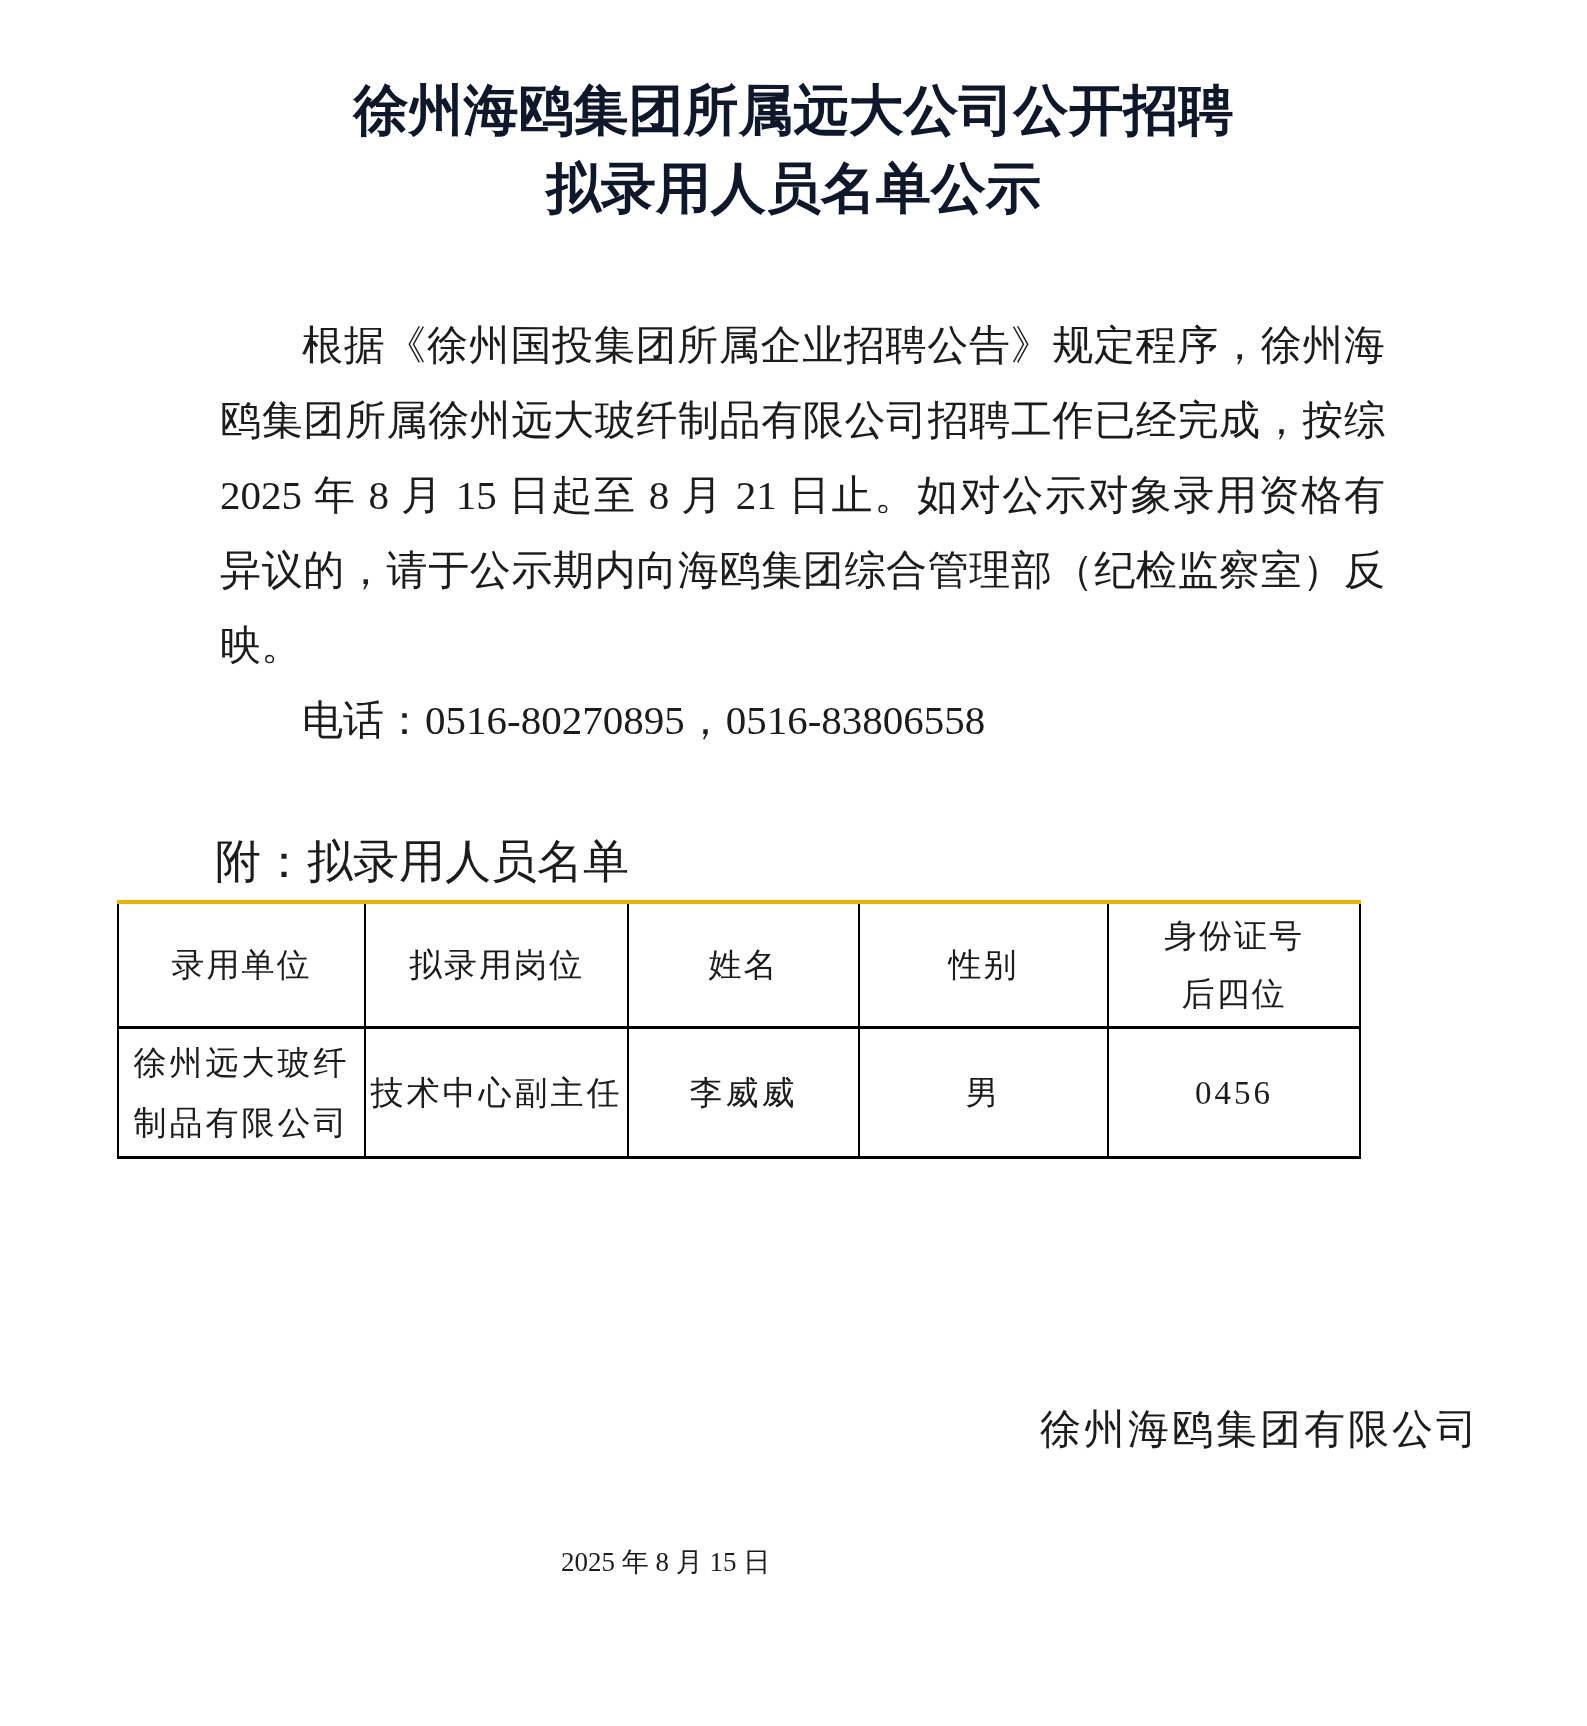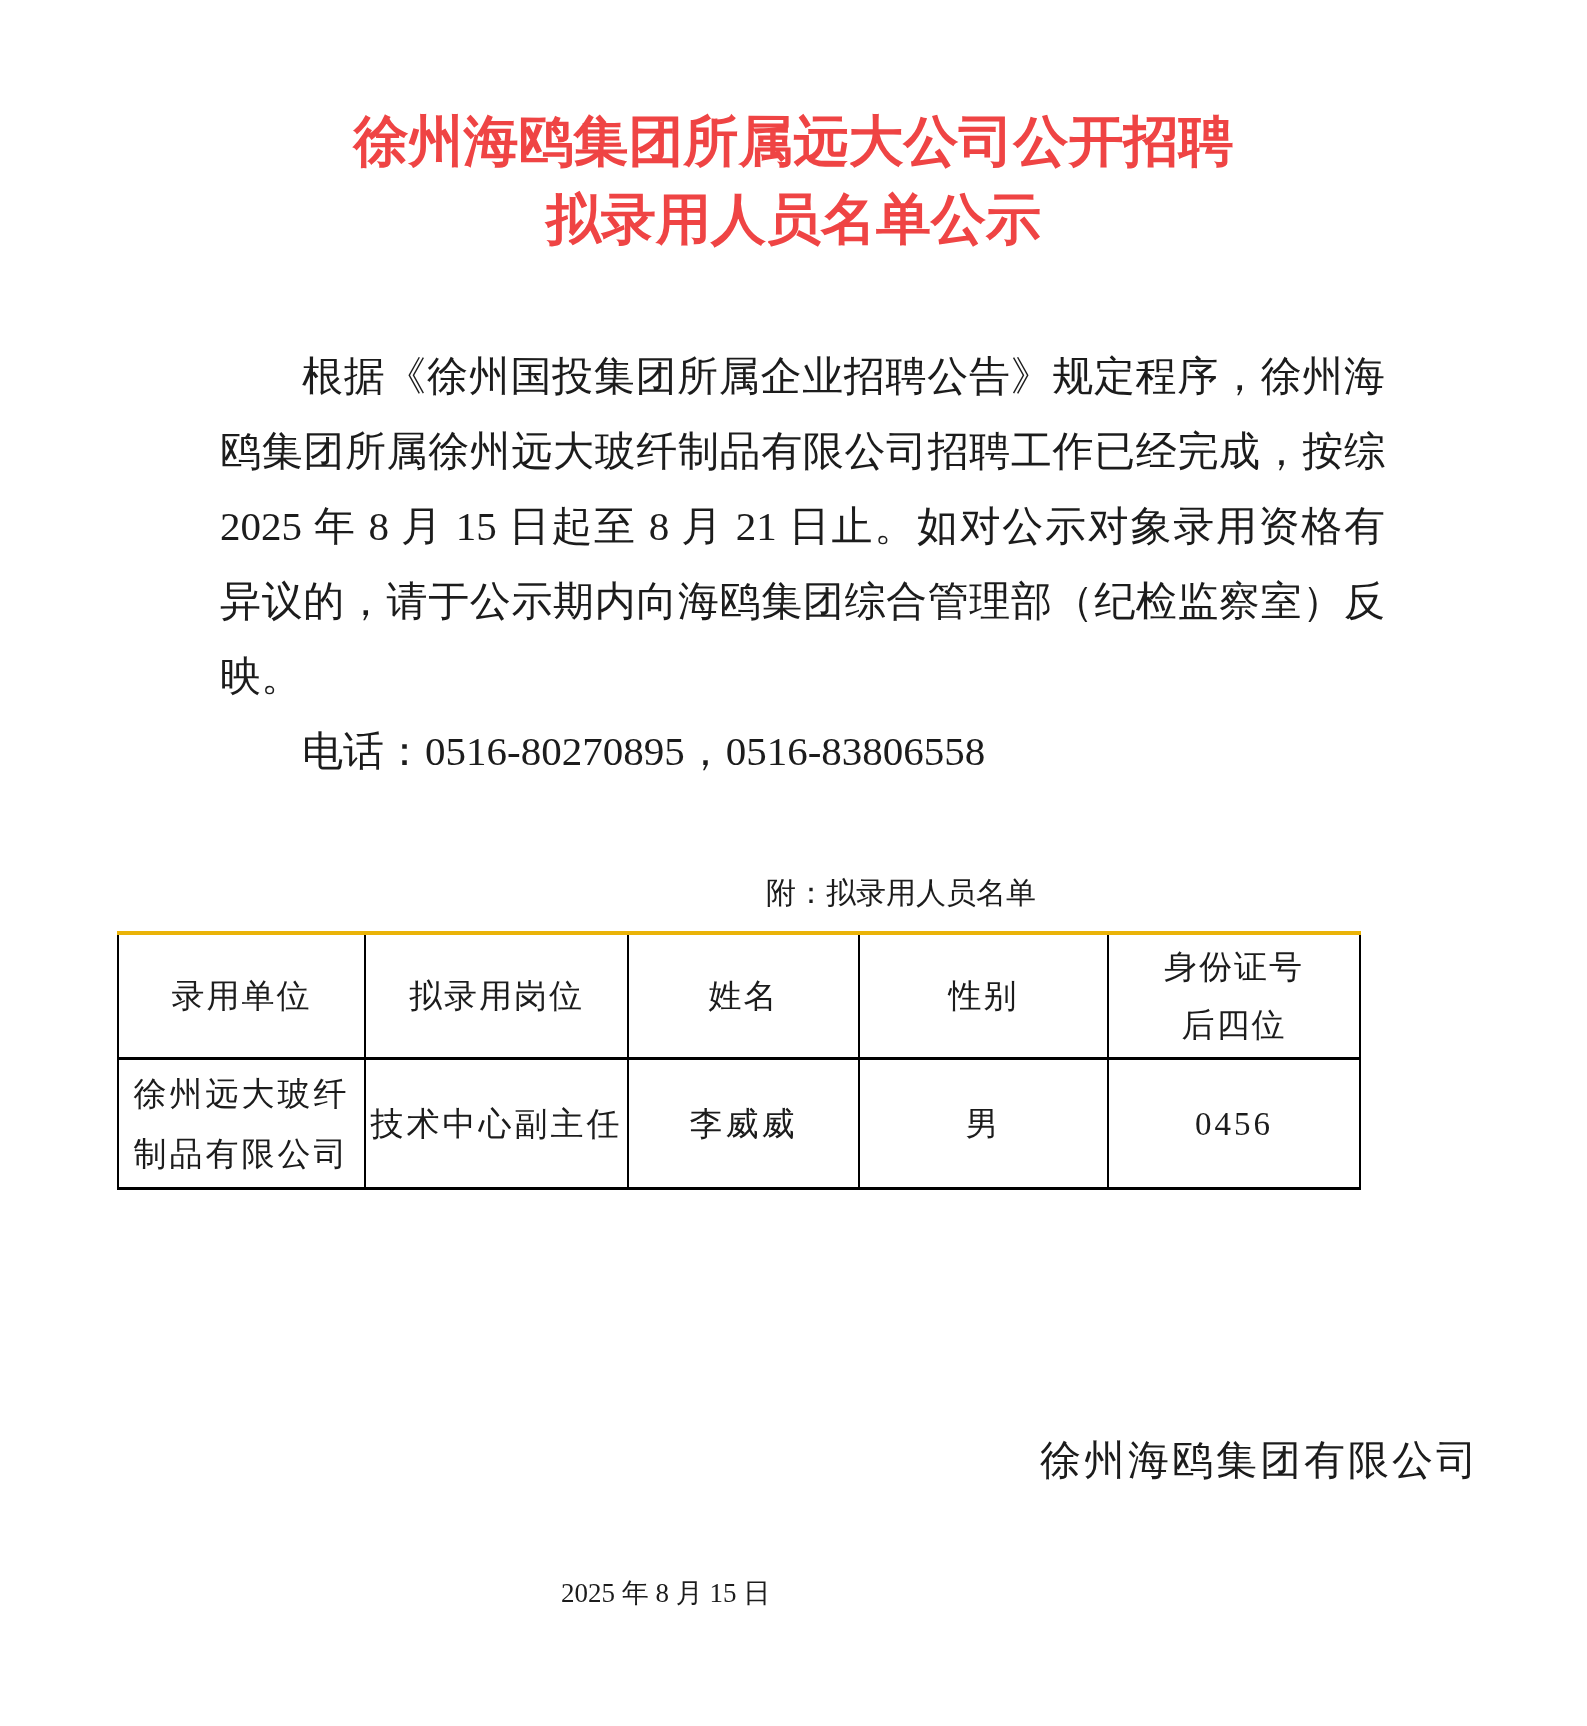--- a/index.html
+++ b/index.html
@@ -6,42 +6,41 @@
   .page {
     position:relative;
     width:1587px; height:1726px;
     margin:0 auto;
     background:#ffffff;
     color:#1c1c1c;
     font-family:"Liberation Serif","DejaVu Serif",serif;
     overflow:hidden;
   }
   .title {
-    padding-top:103px;
+    padding-top:72px;
     text-align:center;
     font-weight:bold;
     font-size:55px;
     line-height:78px;
-    color:#ef4444;
+    color:#0f172a;
   }
   .paragraph {
     margin:80px 0 0 220px;
     width:1165px;
     font-size:41px;
     line-height:75px;
   }
   .para-line { text-align:justify; text-align-last:justify; }
   .para-line.indent { text-indent:2em; }
   .para-line.no-stretch { text-align:left; text-align-last:left; }
   .phone-line { text-indent:2em; }
   .attach {
     margin:70px 0 0 215px;
-    font-size:30px;
+    font-size:46px;
     line-height:68px;
-    text-align:center;
   }
   table.roster {
     border-collapse:collapse;
     table-layout:fixed;
     margin:4px 0 0 117px;
     width:1242px;
     border-top:4px solid #eab308;
     border-bottom:3px solid #000;
   }
   .roster th, .roster td {

